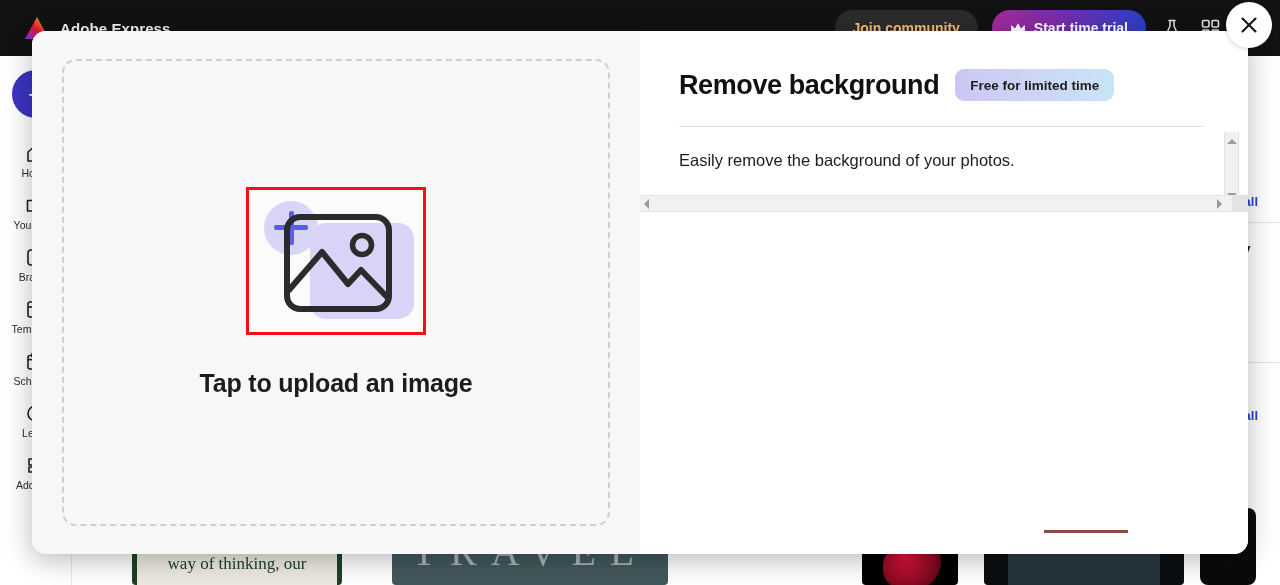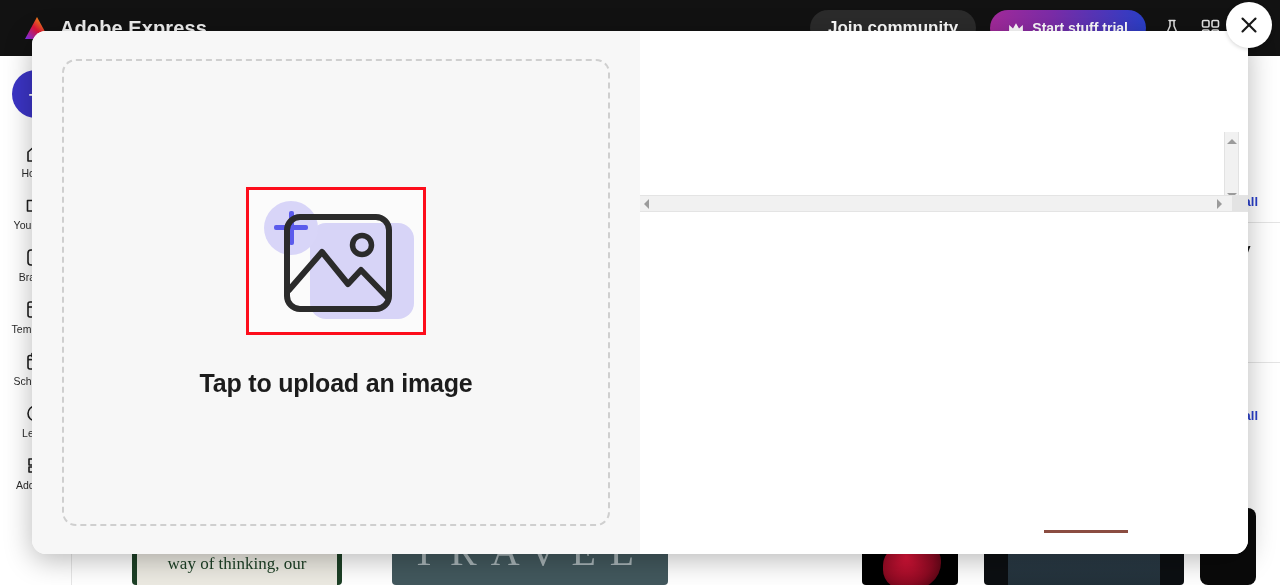--- a/index.html
+++ b/index.html
@@ -41,21 +41,21 @@
 
   .brand-logo {
     width: 26px; height: 24px;
     position: relative;
     flex: 0 0 auto;
     margin-left: 10px;
   }
 
   .brand-name {
     color: #f2f2f2;
-    font-size: 20px;
+    font-size: 15px;
     font-weight: 700;
     letter-spacing: .1px;
     white-space: nowrap;
   }
 
   .searchbar {
     margin-left: 22px;
     width: 548px;
     height: 40px;
     background: #1f1f1f;
@@ -78,22 +78,22 @@
     align-items: center;
     gap: 14px;
     padding-right: 6px;
   }
 
   .btn-join {
     height: 36px;
     padding: 0 18px;
     border-radius: 19px;
     background: #2b2b2b;
-    color: #ffffff;
-    font-size: 17px;
+    color: #fdba74;
+    font-size: 14px;
     font-weight: 700;
     display: flex;
     align-items: center;
     white-space: nowrap;
   }
 
   .btn-trial {
     height: 36px;
     padding: 0 18px;
     border-radius: 19px;
@@ -517,21 +517,21 @@
       </div>
       <div class="brand-name">Adobe Express</div>
 
 
       <div class="topbar-right">
         <div class="btn-join">Join community</div>
         <div class="btn-trial">
           <svg width="16" height="13" viewBox="0 0 16 13">
             <path d="M1 11 L1.2 3 L5 6.4 L8 1.2 L11 6.4 L14.8 3 L15 11 Z" fill="#ffffff"></path>
           </svg>
-          <span>Start stuff trial</span>
+          <span>Start time trial</span>
         </div>
         <div class="ticon">
           <svg width="18" height="19" viewBox="0 0 18 19">
             <path d="M7 1.5 V7 L3 16 a1.6 1.6 0 0 0 1.5 2 h9 a1.6 1.6 0 0 0 1.5 -2 L11 7 V1.5" fill="none" stroke="#e6e6e6" stroke-width="1.5" stroke-linejoin="round"></path>
             <line x1="6" y1="1.5" x2="12" y2="1.5" stroke="#e6e6e6" stroke-width="1.5" stroke-linecap="round"></line>
           </svg>
         </div>
         <div class="ticon">
           <svg width="19" height="19" viewBox="0 0 19 19">
             <rect x="1.5" y="1.5" width="6.5" height="6.5" rx="1.2" fill="none" stroke="#e6e6e6" stroke-width="1.6"></rect>
@@ -662,20 +662,28 @@
               <path d="M7 78 L40 40 L66 72 L79 58 L106 86" fill="none" stroke="#2b2b2b" stroke-width="6" stroke-linecap="round" stroke-linejoin="round"></path>
             </svg>
           </div>
         </div>
 
         <div class="dz-title">Tap to upload an image</div>
       </div>
     </div>
 
     <div class="modal-right">
+      <div class="mr-inner">
+        <div class="mr-titlerow">
+          <div class="mr-title">Remove background</div>
+          <div class="badge">Free for limited time</div>
+        </div>
+        <div class="mr-divider"></div>
+        <div class="mr-desc">Easily remove the background of your photos.</div>
+      </div>
 
       <div class="vscroll">
         <div class="ar up">
             <div class="tri up"></div>
           </div>
         <div class="ar dn">
             <div class="tri dn"></div>
           </div>
       </div>
 

